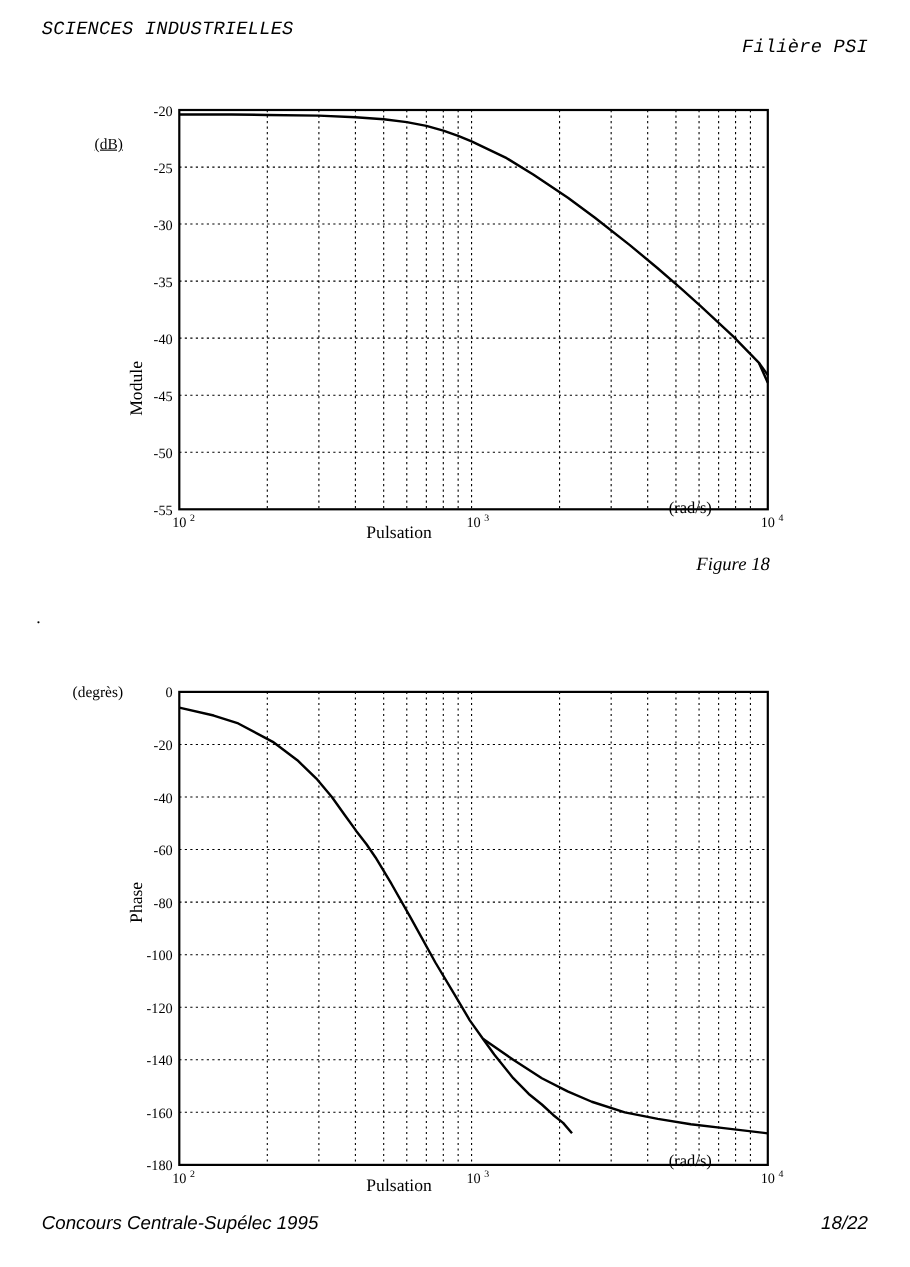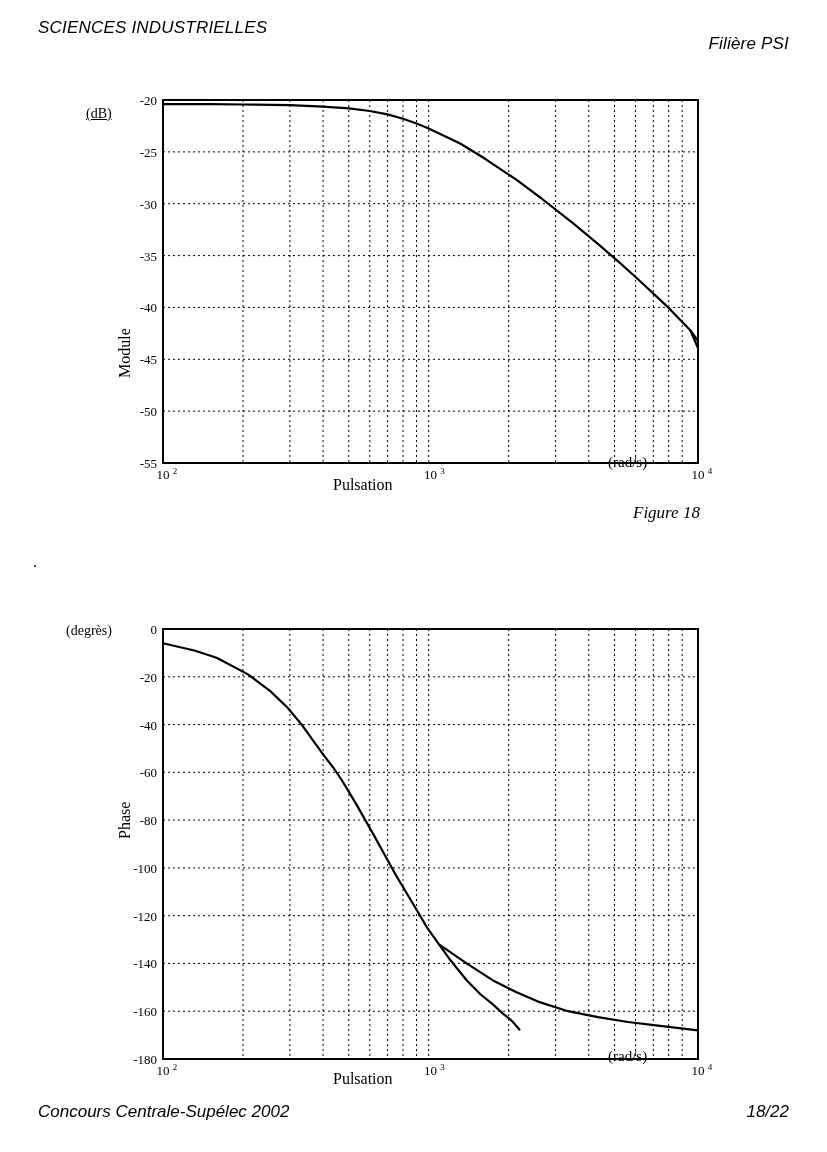--- a/index.html
+++ b/index.html
@@ -16,21 +16,21 @@
     overflow: hidden;
   }
 
   
   .page-header {
     position: absolute;
     top: 18px;
     left: 38px;
     right: 38px;
     height: 24px;
-    font-family: Liberation Sans, sans-serif;
+    font-family: Liberation Mono, monospace;
     font-style: italic;
     font-size: 17px;
     letter-spacing: 0.2px;
   }
   .page-header .left  { position: absolute; left: 0;  top: 0; }
   .page-header .right { position: absolute; right: 0; top: 16px; }
 
   .page-footer {
     position: absolute;
     bottom: 26px;
@@ -92,21 +92,21 @@
 </head>
 <body>
 
 <div class="page-header">
   <span class="left">SCIENCES INDUSTRIELLES</span>
   <span class="right">Filière PSI</span>
 </div>
 
 <div class="chart-block" style="left:78px; top:88px; width:660px; height:410px;">
 
-  <div class="unit-label" style="left:8px; top:18px;text-decoration:underline;">(dB)</div>
+  <div class="unit-label" style="left:8px; top:36px;text-decoration:underline;">(dB)</div>
 
   <div class="axis-name vertical" style="left:38px; top:290px;">Module</div>
 
   <div class="axis-name" style="left:255px; top:388px;">Pulsation</div>
 
   <div class="unit-label" style="left:530px; top:366px; font-size:15px;">(rad/s)</div>
 
   <svg class="chart-svg" width="660" height="410" viewBox="0 0 660 410">
 
     <g>
@@ -247,15 +247,15 @@
                L433.9,409.8 L442.0,419.3" fill="none" stroke="#000" stroke-width="2.2" stroke-linejoin="round"></path>
 
       <path d="M442.0,419.3 C490,428 550,434 620,419" fill="none" stroke="#fff" stroke-width="0"></path>
       <path d="M361.0,333.3 L388.6,352.4 L414.6,369.2 L438.0,381.1 L460.0,390.6
                L490.0,400.2 L520.0,406.2 L550.0,411.0 L580.0,414.6 L620.0,419.3" fill="none" stroke="#000" stroke-width="2.2" stroke-linejoin="round"></path>
     </g>
   </svg>
 </div>
 
 <div class="page-footer">
-  <span class="left">Concours Centrale-Supélec 2002</span>
+  <span class="left">Concours Centrale-Supélec 1995</span>
   <span class="right">18/22</span>
 </div>
 
 </body></html>

